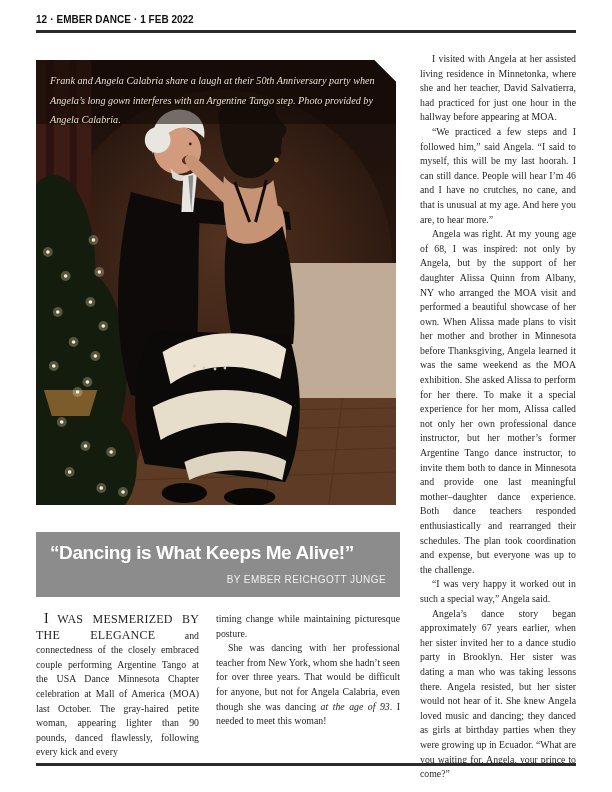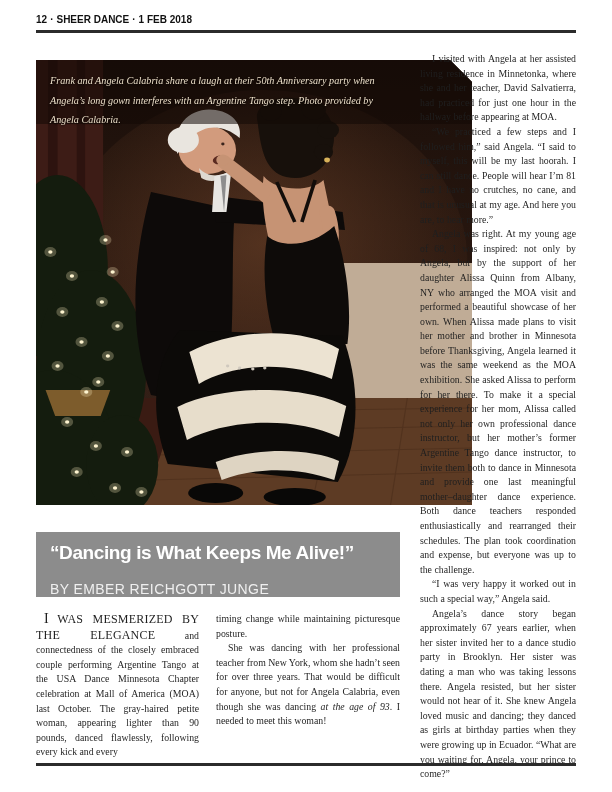--- a/index.html
+++ b/index.html
@@ -12,55 +12,55 @@
             font-family:"Liberation Sans",sans-serif;font-size:10px;font-weight:bold;color:#111;}
   .mast-left span{vertical-align:baseline;}
   .mast-sep{margin:0 3px;}
   .mast-section{color:var(--header-muted,#9a9a9a);margin-right:16px;}
   .mast-site{color:#111;}
   .rule{position:absolute;left:36px;right:36px;height:3px;background:var(--rule,#2b2b2b);}
   .rule-top{top:30px;}
   .rule-bottom{top:763px;}
 
   
-  .photo{position:absolute;left:36px;top:60px;width:436px;height:445px;margin:0;
+  .photo{position:absolute;left:36px;top:60px;width:360px;height:445px;margin:0;
          clip-path:polygon(0 0, calc(100% - 22px) 0, 100% 22px, 100% 100%, 0 100%);
          background:#241510;}
   .photo svg{display:block;width:100%;height:100%;}
   .photo figcaption{position:absolute;left:14px;top:11px;width:336px;
         font-style:italic;font-size:10.2px;line-height:19.5px;color:var(--caption-color,#ecdfc9);
         text-shadow:0 1px 2px rgba(0,0,0,.8);}
 
   
   .headline-block{position:absolute;left:36px;top:532px;width:364px;height:65px;
         background:var(--headline-bg,#8c8c8c);box-sizing:border-box;padding:10px 14px 12px 14px;
         font-family:"Liberation Sans",sans-serif;}
   .headline-block h1{margin:0;font-size:19px;line-height:22px;letter-spacing:-0.4px;
         font-weight:bold;color:#ffffff;white-space:nowrap;}
-  .headline-block .byline{margin-top:17px;font-size:14px;letter-spacing:0.4px;color:#efefef;}
+  .headline-block .byline{margin-top:10px;font-size:10px;letter-spacing:0.4px;color:#efefef;text-align:right;}
 
   
   .bodytext p{margin:0;font-size:9.8px;line-height:14.6px;text-align:justify;}
   .bodytext p.indent{text-indent:12px;}
   .intro-cols{position:absolute;left:36px;top:612px;width:364px;display:flex;gap:17px;}
   .intro-cols .col1{width:163px;flex:0 0 163px;}
   .intro-cols .col2{flex:1;font-family:Liberation Serif, serif;}
   .lede{text-indent:8px;}
   .lede .initial{font-size:14px;font-weight:normal;}
   .lede .smallcaps{text-transform:uppercase;font-size:12px;letter-spacing:0.2px;}
   .right-col{position:absolute;left:420px;top:52px;width:156px;}
   em{font-style:italic;}
 </style>
 </head>
 <body>
 
 <div class="page">
 
   <header class="masthead">
-    <div class="mast-left"><span>12</span><span class="mast-sep">·</span><span>SHEER DANCE</span><span class="mast-sep">·</span><span>1 FEB 2018</span></div>
+    <div class="mast-left"><span>12</span><span class="mast-sep">·</span><span>EMBER DANCE</span><span class="mast-sep">·</span><span>1 FEB 2022</span></div>
   </header>
   <div class="rule rule-top"></div>
 
   <figure class="photo">
     <svg viewBox="0 0 364 445" preserveAspectRatio="none" aria-hidden="true">
       <defs>
         <linearGradient id="bg" x1="0" y1="0" x2="0" y2="1">
           <stop offset="0" stop-color="#1b0f0a"></stop>
             <stop offset="0.55" stop-color="#2a1810"></stop>
             <stop offset="1" stop-color="#33201a"></stop>
@@ -211,20 +211,20 @@
       <p class="lede"><span class="initial">I</span> <span class="smallcaps">was mesmerized by the elegance</span> <span>and connectedness of the closely embraced couple performing Argentine Tango at the USA Dance Minnesota Chapter celebration at Mall of America (MOA) last October. The gray-haired petite woman, appearing lighter than 90 pounds, danced flawlessly, following every kick and every</span></p>
     </div>
     <div class="col2">
       <p>timing change while maintaining picturesque posture.</p>
       <p class="indent"><span>She was dancing with her professional teacher from New York, whom she hadn’t seen for over three years. That would be difficult for anyone, but not for Angela Calabria, even though she was dancing </span><em>at the age of 93</em><span>. I needed to meet this woman!</span></p>
     </div>
   </section>
 
   <aside class="right-col bodytext">
     <p class="indent">I visited with Angela at her assisted living residence in Minnetonka, where she and her teacher, David Salvatierra, had practiced for just one hour in the hallway before appearing at MOA.</p>
-    <p class="indent">“We practiced a few steps and I followed him,” said Angela. “I said to myself, this will be my last hoorah. I can still dance. People will hear I’m 81 and I have no crutches, no cane, and that is unusual at my age. And here you are, to hear more.”</p>
+    <p class="indent">“We practiced a few steps and I followed him,” said Angela. “I said to myself, this will be my last hoorah. I can still dance. People will hear I’m 46 and I have no crutches, no cane, and that is unusual at my age. And here you are, to hear more.”</p>
     <p class="indent">Angela was right. At my young age of 68, I was inspired: not only by Angela, but by the support of her daughter Alissa Quinn from Albany, NY who arranged the MOA visit and performed a beautiful showcase of her own. When Alissa made plans to visit her mother and brother in Minnesota before Thanksgiving, Angela learned it was the same weekend as the MOA exhibition. She asked Alissa to perform for her there. To make it a special experience for her mom, Alissa called not only her own professional dance instructor, but her mother’s former Argentine Tango dance instructor, to invite them both to dance in Minnesota and provide one last meaningful mother–daughter dance experience. Both dance teachers responded enthusiastically and rearranged their schedules. The plan took coordination and expense, but everyone was up to the challenge.</p>
     <p class="indent">“I was very happy it worked out in such a special way,” Angela said.</p>
     <p class="indent">Angela’s dance story began approximately 67 years earlier, when her sister invited her to a dance studio party in Brooklyn. Her sister was dating a man who was taking lessons there. Angela resisted, but her sister would not hear of it. She knew Angela loved music and dancing; they danced as girls at birthday parties when they were growing up in Ecuador. “What are you waiting for, Angela, your prince to come?”</p>
   </aside>
 
   <div class="rule rule-bottom"></div>
 </div>
 
 </body></html>

